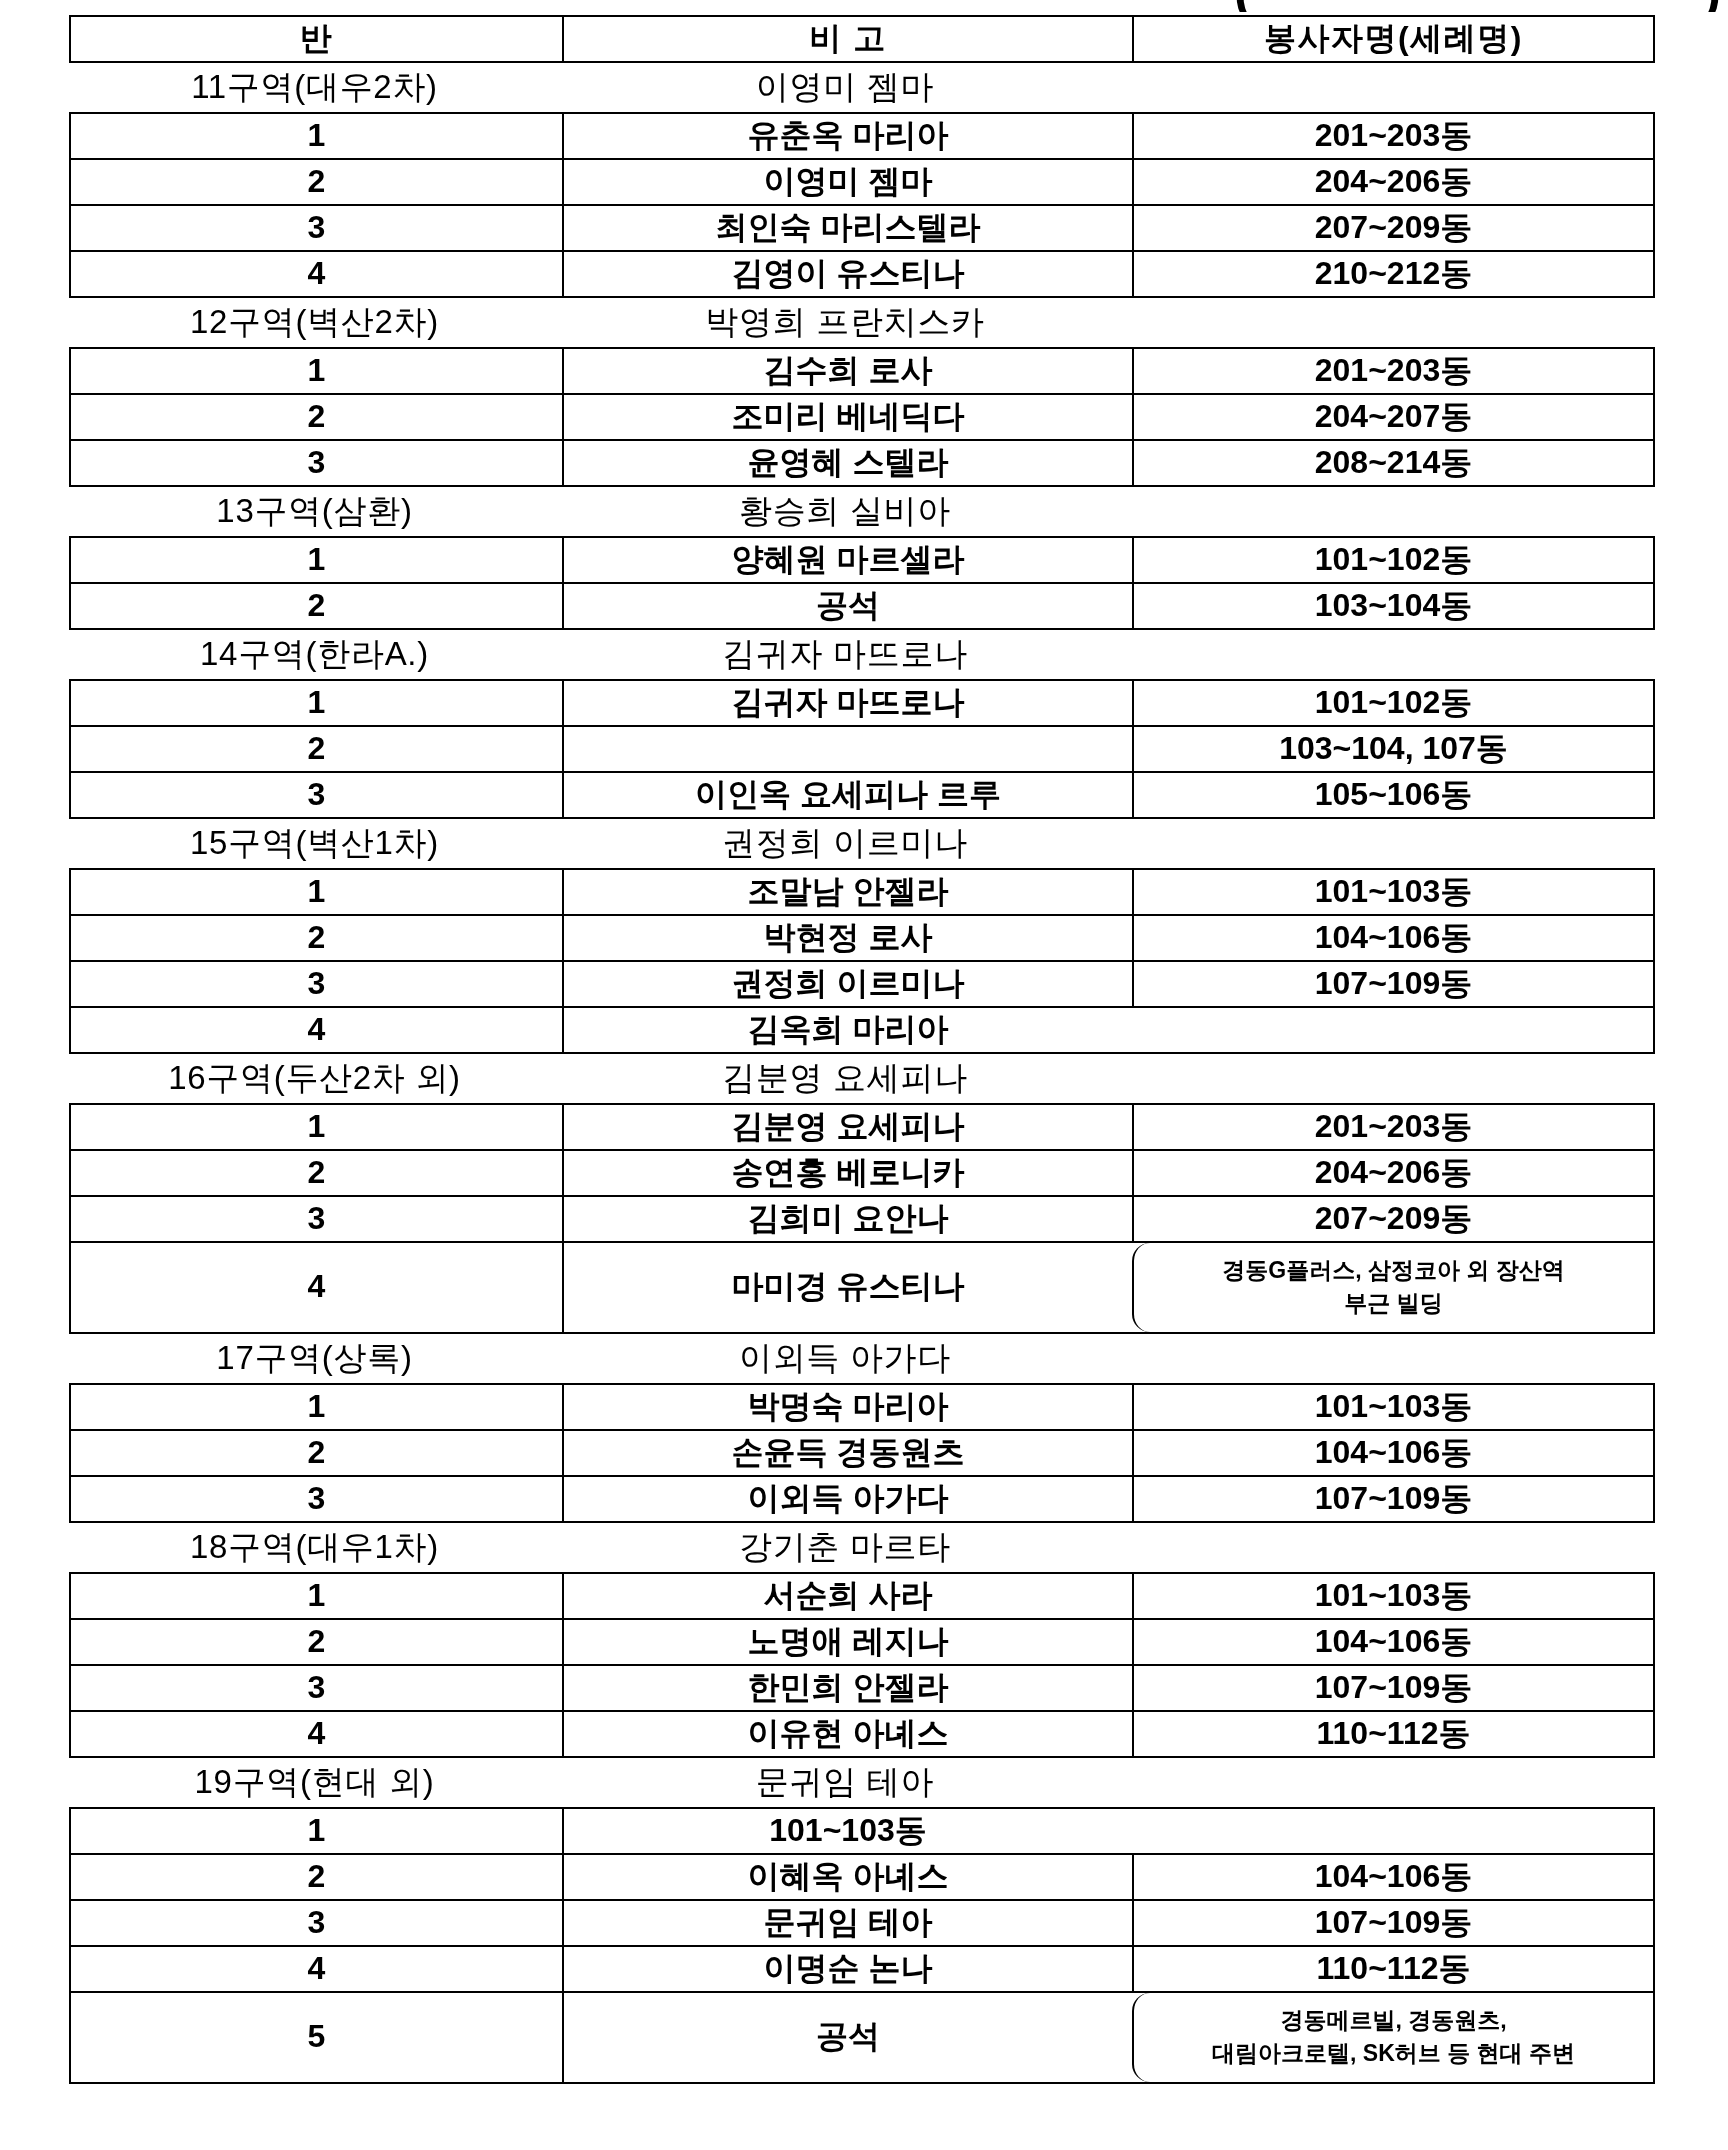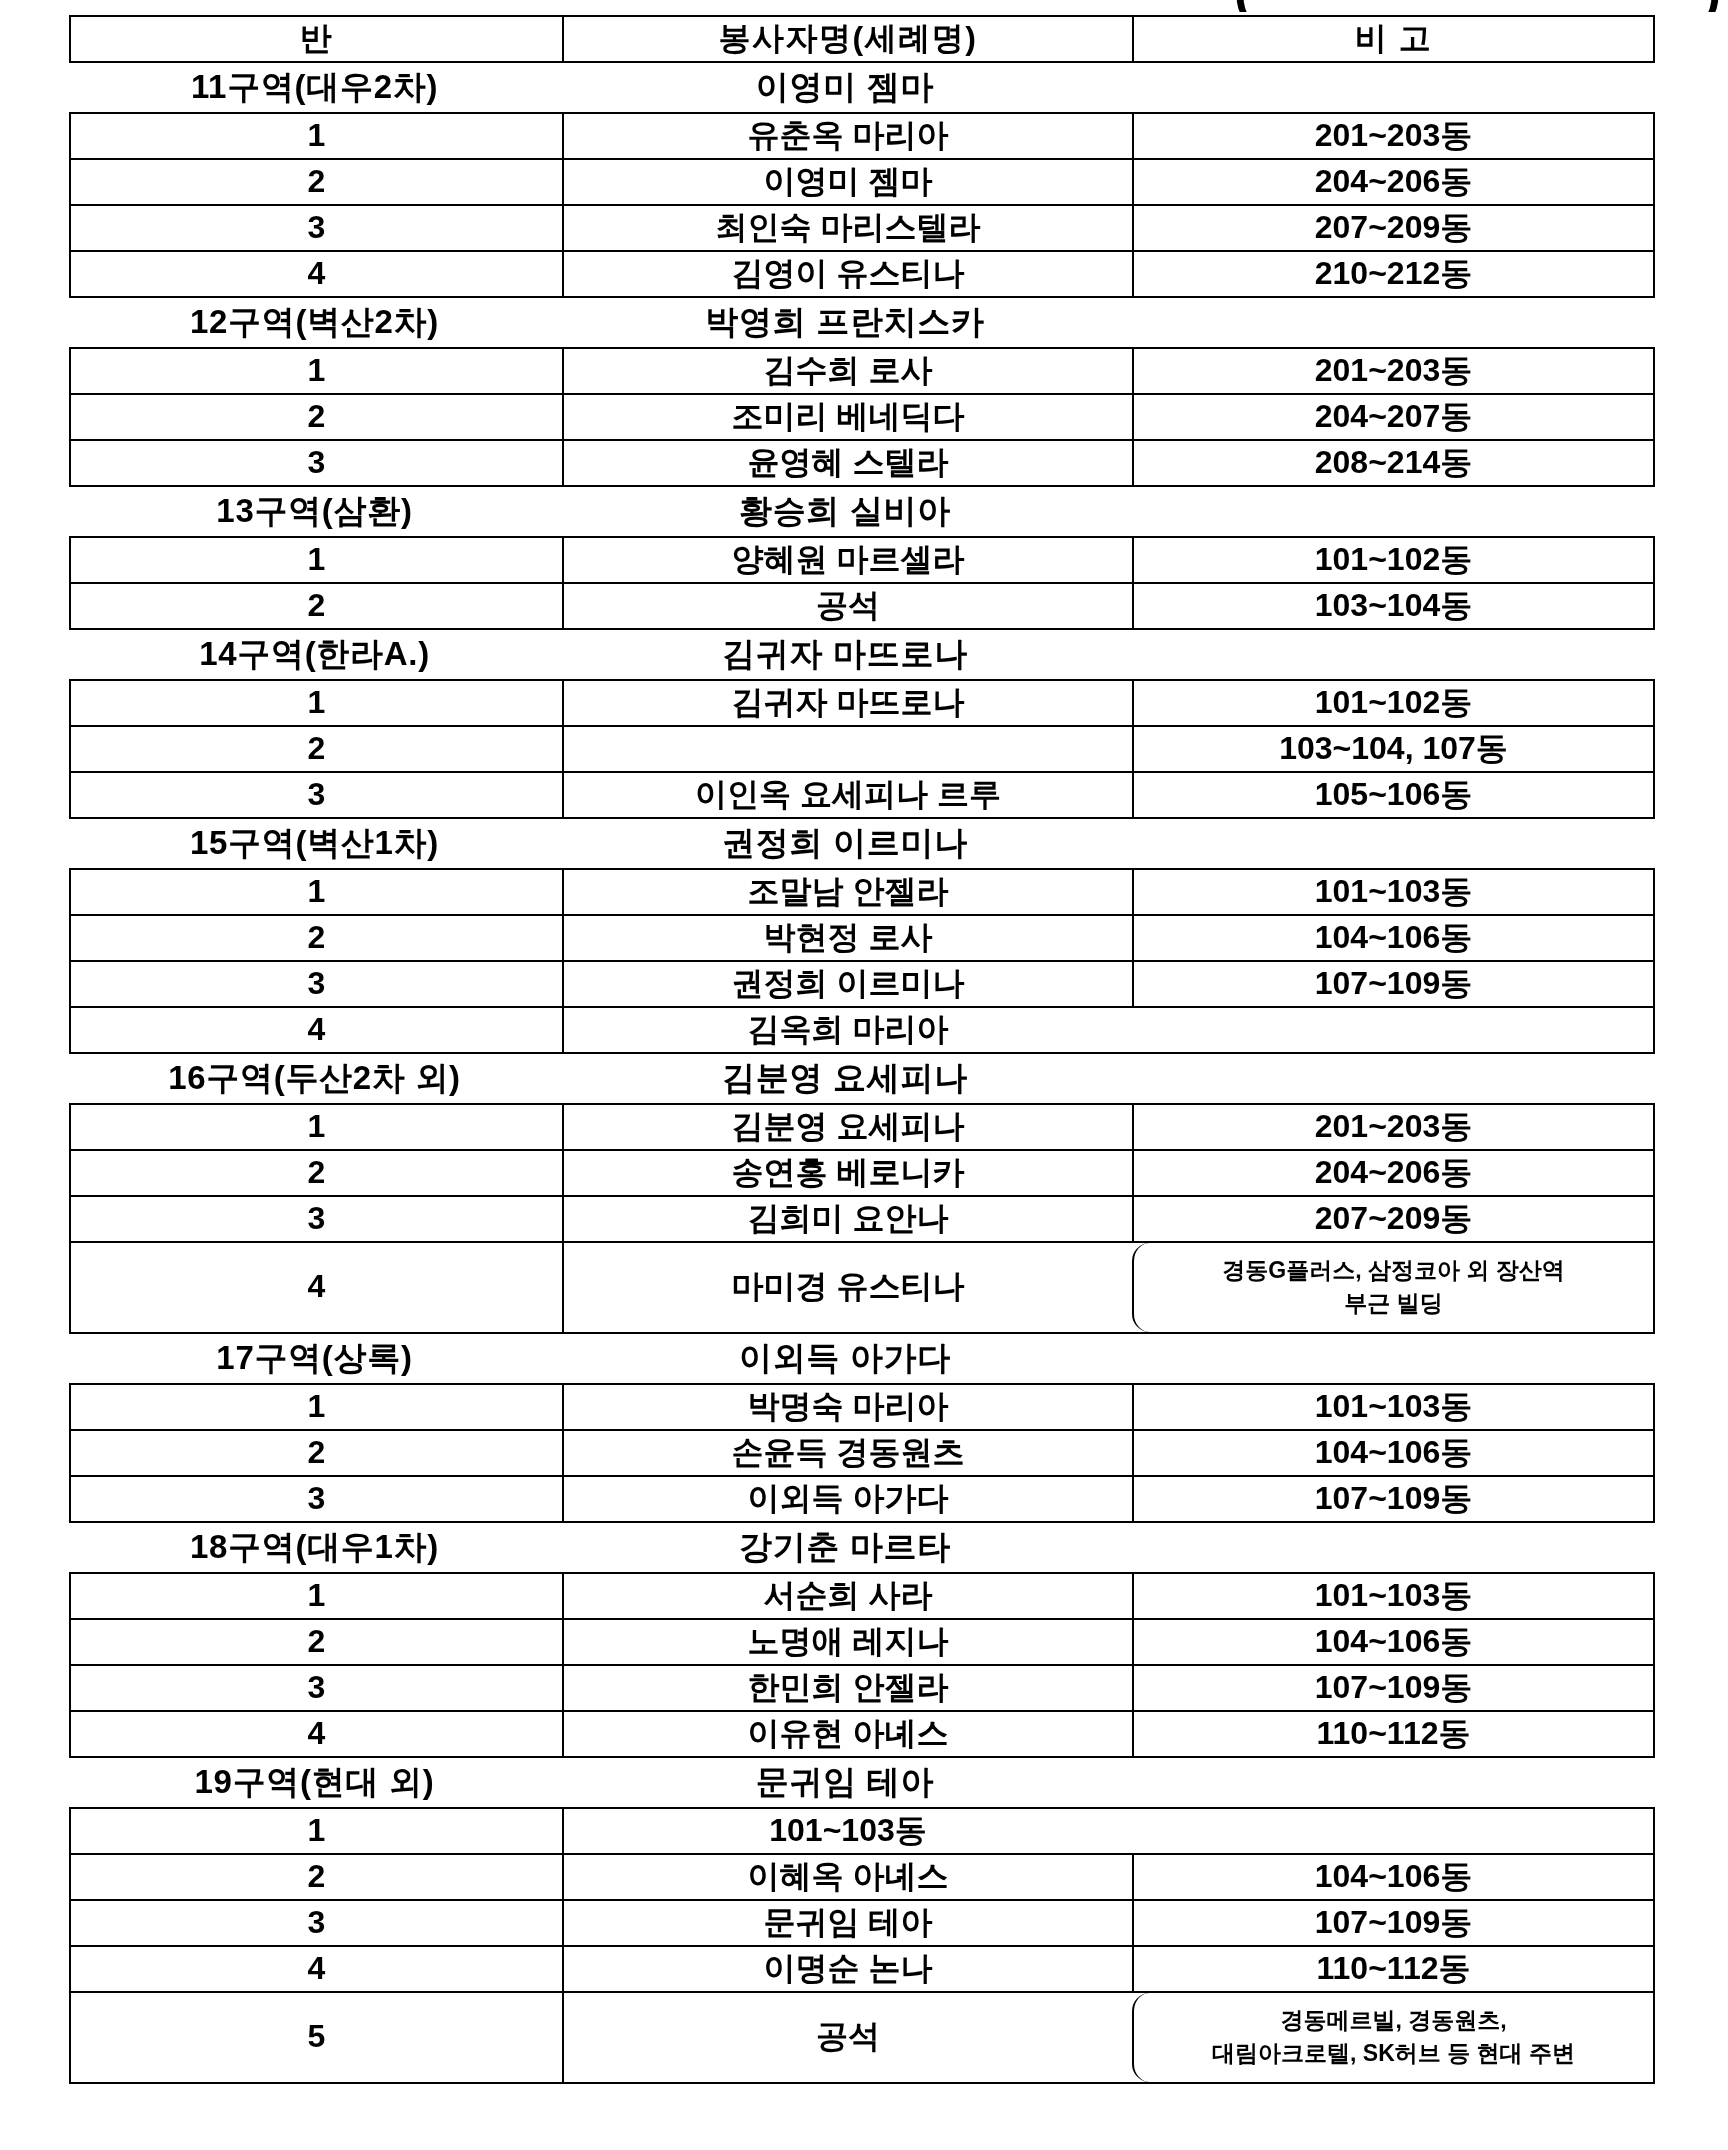--- a/index.html
+++ b/index.html
@@ -40,41 +40,41 @@
   .cell + .cell{border-left:2.2px solid #000;}
   .head .cell{font-size:32px;letter-spacing:1.5px;}
   .tall .note{font-size:23px;line-height:1.45;border-radius:18px;}
   .title-row{
     display:grid;
     grid-template-columns:491px 570px 1fr;
     height:49px;
   }
   .tcell{
     display:flex;align-items:center;justify-content:center;
-    font-weight:700;font-size:33px;letter-spacing:0.7px;
+    font-weight:400;font-size:33px;letter-spacing:0.7px;
     white-space:nowrap;
   }
 </style>
 </head>
 <body>
 
 <div class="sheet">
 
   <div class="top-clip">
     <span class="frag frag-l">(</span>
     <span class="frag frag-r">)</span>
   </div>
 
   <div class="tbl">
 
     <div class="block">
       <div class="row head">
         <div class="cell">반</div>
+        <div class="cell">비 고</div>
         <div class="cell">봉사자명(세례명)</div>
-        <div class="cell">비 고</div>
       </div>
     </div>
 
     <div class="title-row">
       <div class="tcell">11구역(대우2차)</div>
       <div class="tcell">이영미 젬마</div>
       <div class="tcell"></div>
     </div>
     <div class="block">
       <div class="row">

